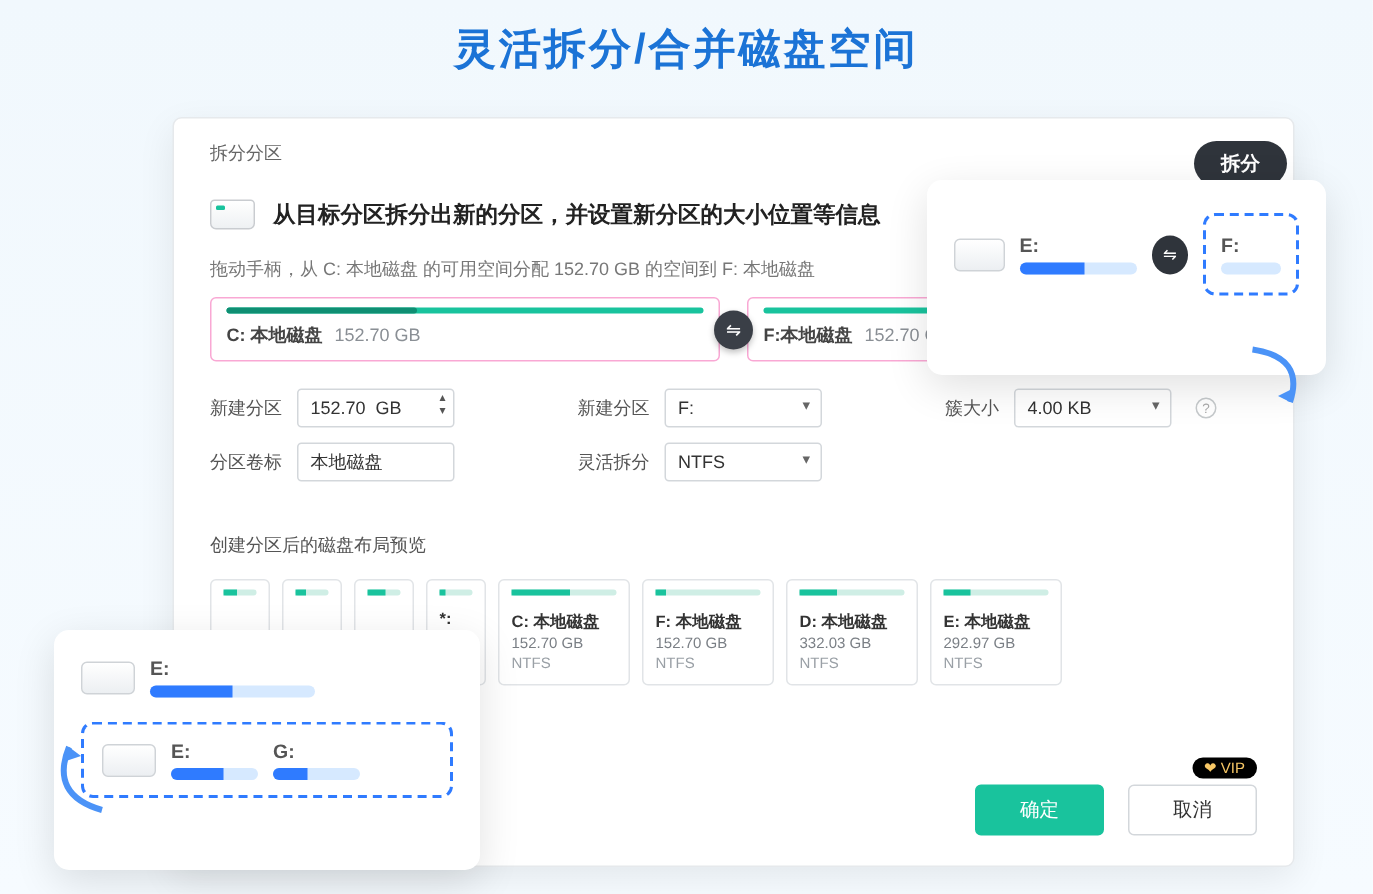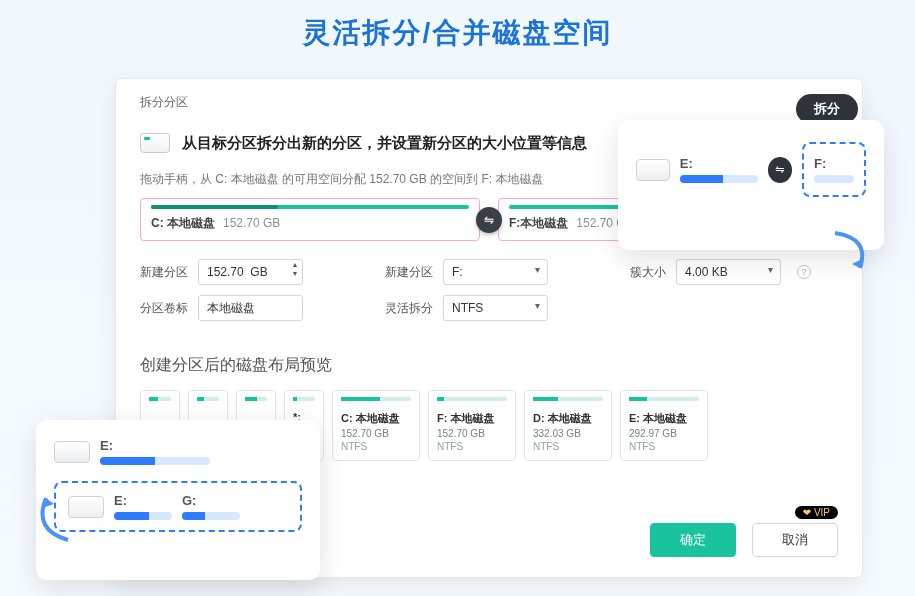--- a/index.html
+++ b/index.html
@@ -36,21 +36,21 @@
   .fld label{ font-size:12px; color:#555; white-space:nowrap;font-family:Liberation Mono, monospace; }
   .inp, .sel { height:26px; border:1px solid #d3d7db; border-radius:3px; padding:0 8px; font-size:12px; color:#333; background:#fff; }
   .inp{width:105px;}
   .sel{width:105px; appearance:none; background:#fff; position:relative;}
   .sel-wrap{position:relative;display:inline-block;}
   .sel-wrap::after{content:"▾";position:absolute;right:8px;top:5px;color:#666;pointer-events:none;font-size:10px;}
   .spin-wrap{position:relative;display:inline-block;}
   .spin-wrap::after{content:"▴\A▾";white-space:pre;position:absolute;right:6px;top:1px;font-size:8px;line-height:9px;color:#555;}
   .help-ico{width:14px;height:14px;border:1px solid #c6cacc;border-radius:50%;display:inline-flex;align-items:center;justify-content:center;font-size:9px;color:#aaa;margin-left:6px;}
 
-  .preview-title{margin-top:34px;font-size:16px;color:#555;}
+  .preview-title{margin-top:34px;font-size:12px;color:#555;}
   .preview{display:flex;gap:8px;margin-top:14px;}
   .pcard{flex:0 0 auto; width:88px; border:1px solid #e1e4e7;border-radius:4px;padding:6px 8px 8px;font-size:10px;color:#555;}
   .pcard.narrow{width:40px;}
   .pcard-bar{height:4px;background:#cfeee5;border-radius:2px;margin-bottom:10px;position:relative;}
   .pcard-bar .u{position:absolute;left:0;top:0;height:100%;background:#19c39d;}
   .pcard .nm{font-weight:600;color:#333;font-size:11px;}
   .pcard .sz{color:#7a7f85;margin-top:2px;}
   .pcard .fs{color:#9aa0a6;margin-top:2px;}
 
   .foot{position:absolute;right:24px;bottom:20px;display:flex;gap:16px;align-items:center;}

